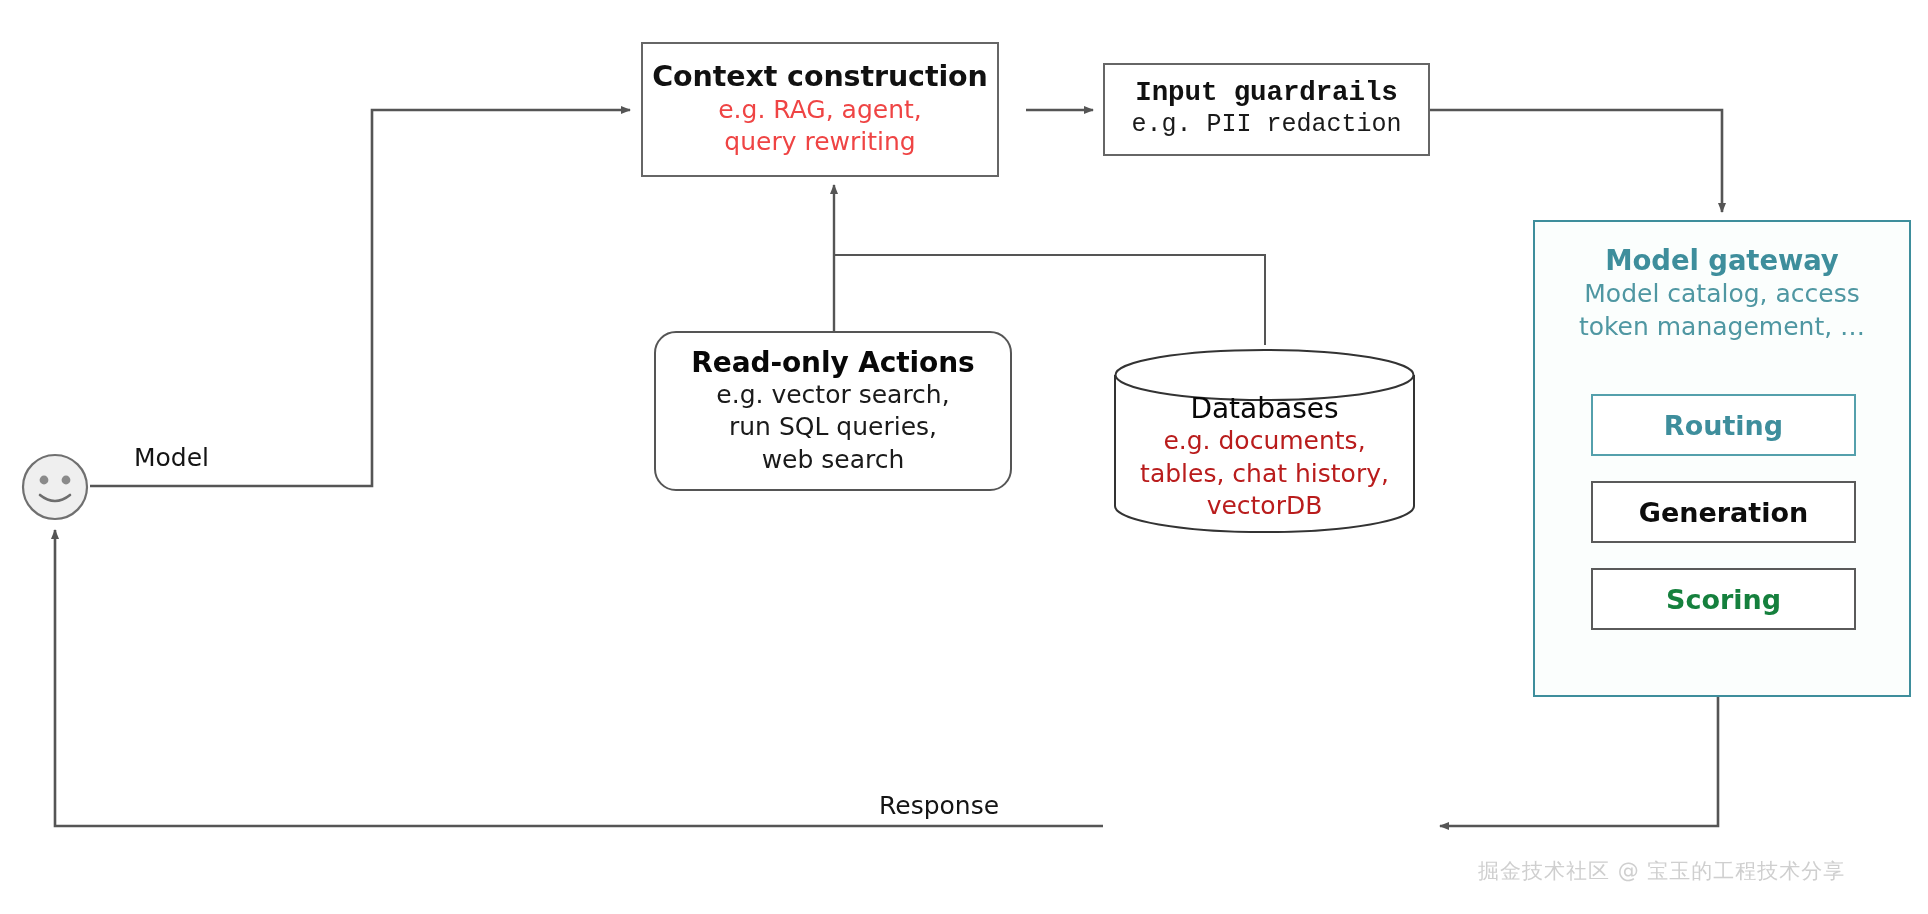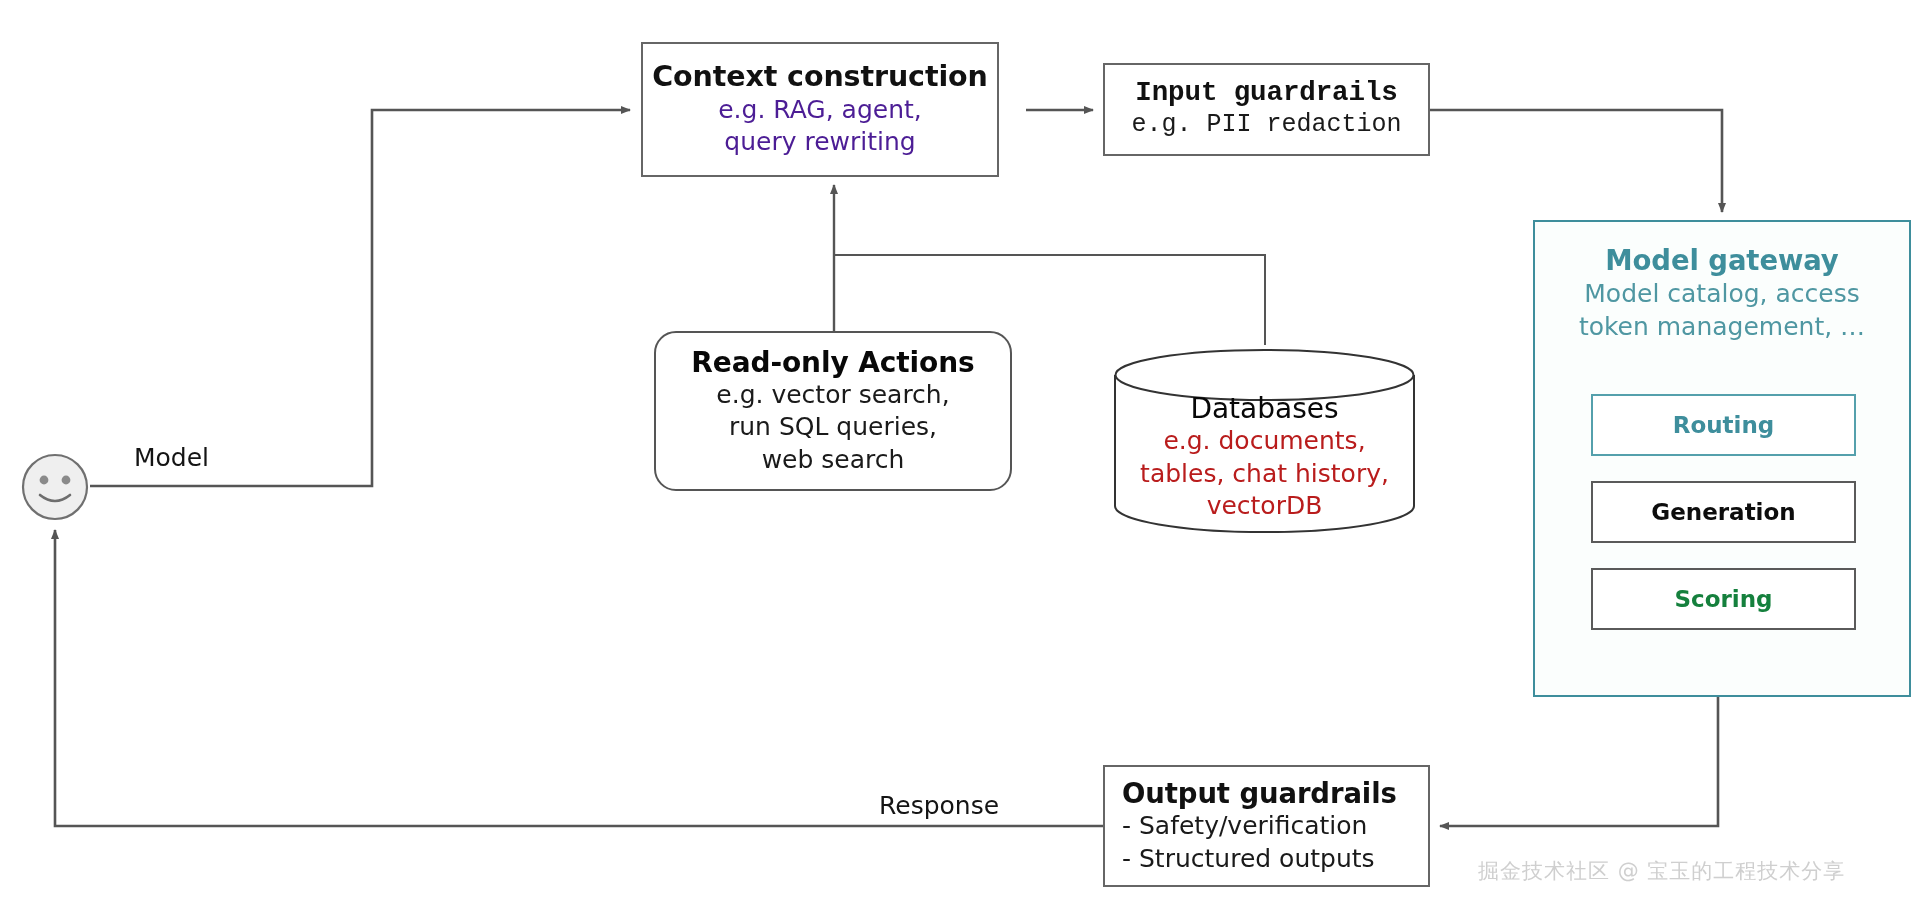--- a/index.html
+++ b/index.html
@@ -42,21 +42,21 @@
   .node .sub {
     font-weight: normal;
   }
 
   
   #ctx-construction {
     left: 641px; top: 42px; width: 358px; height: 135px;
     border: 2.5px solid #666666;
   }
   #ctx-construction .title { font-size: 28.5px; color: #111111; line-height: 1.18; }
-  #ctx-construction .sub { font-size: 25px; color: #4c1d95; line-height: 1.30; }
+  #ctx-construction .sub { font-size: 25px; color: #ef4444; line-height: 1.30; }
 
   
   #input-guardrails {
     left: 1103px; top: 63px; width: 327px; height: 93px;
     border: 2.5px solid #666666;
     font-family: Liberation Mono, monospace;
   }
   #input-guardrails .title { font-size: 27.5px; color: #111111; line-height: 1.18; }
   #input-guardrails .sub { font-size: 25px; color: #1a1a1a; line-height: 1.30; }
 
@@ -102,21 +102,21 @@
   .mg-item {
     position: absolute;
     box-sizing: border-box;
     left: 56px;
     width: 265px;
     height: 62px;
     display: flex;
     align-items: center;
     justify-content: center;
     background: #ffffff;
-    font-size: 23px;
+    font-size: 27px;
     font-weight: bold;
   }
   #mg-routing { top: 172px; border: 2px solid #54a0ac; color: #3e8e9c; }
   #mg-generation { top: 259px; border: 2.5px solid #5a5a5a; color: #0d0d0d; }
   #mg-scoring { top: 346px; border: 2.5px solid #5a5a5a; color: #15803d; }
 
   
   #output-guardrails {
     left: 1103px; top: 765px; width: 327px; height: 122px;
     border: 2.5px solid #666666;
@@ -225,21 +225,16 @@
       <span class="title">Model gateway</span>
       <span class="sub">Model catalog, access</span>
       <span class="sub">token management, …</span>
     </div>
 
     <div class="mg-item" id="mg-routing">Routing</div>
     <div class="mg-item" id="mg-generation">Generation</div>
     <div class="mg-item" id="mg-scoring">Scoring</div>
   </div>
 
-  <div class="node" id="output-guardrails">
-    <div class="title">Output guardrails</div>
-    <div class="sub">- Safety/verification</div>
-    <div class="sub">- Structured outputs</div>
-  </div>
 
   <div id="watermark">掘金技术社区 @ 宝玉的工程技术分享</div>
 
 </div>
 
 </body></html>

